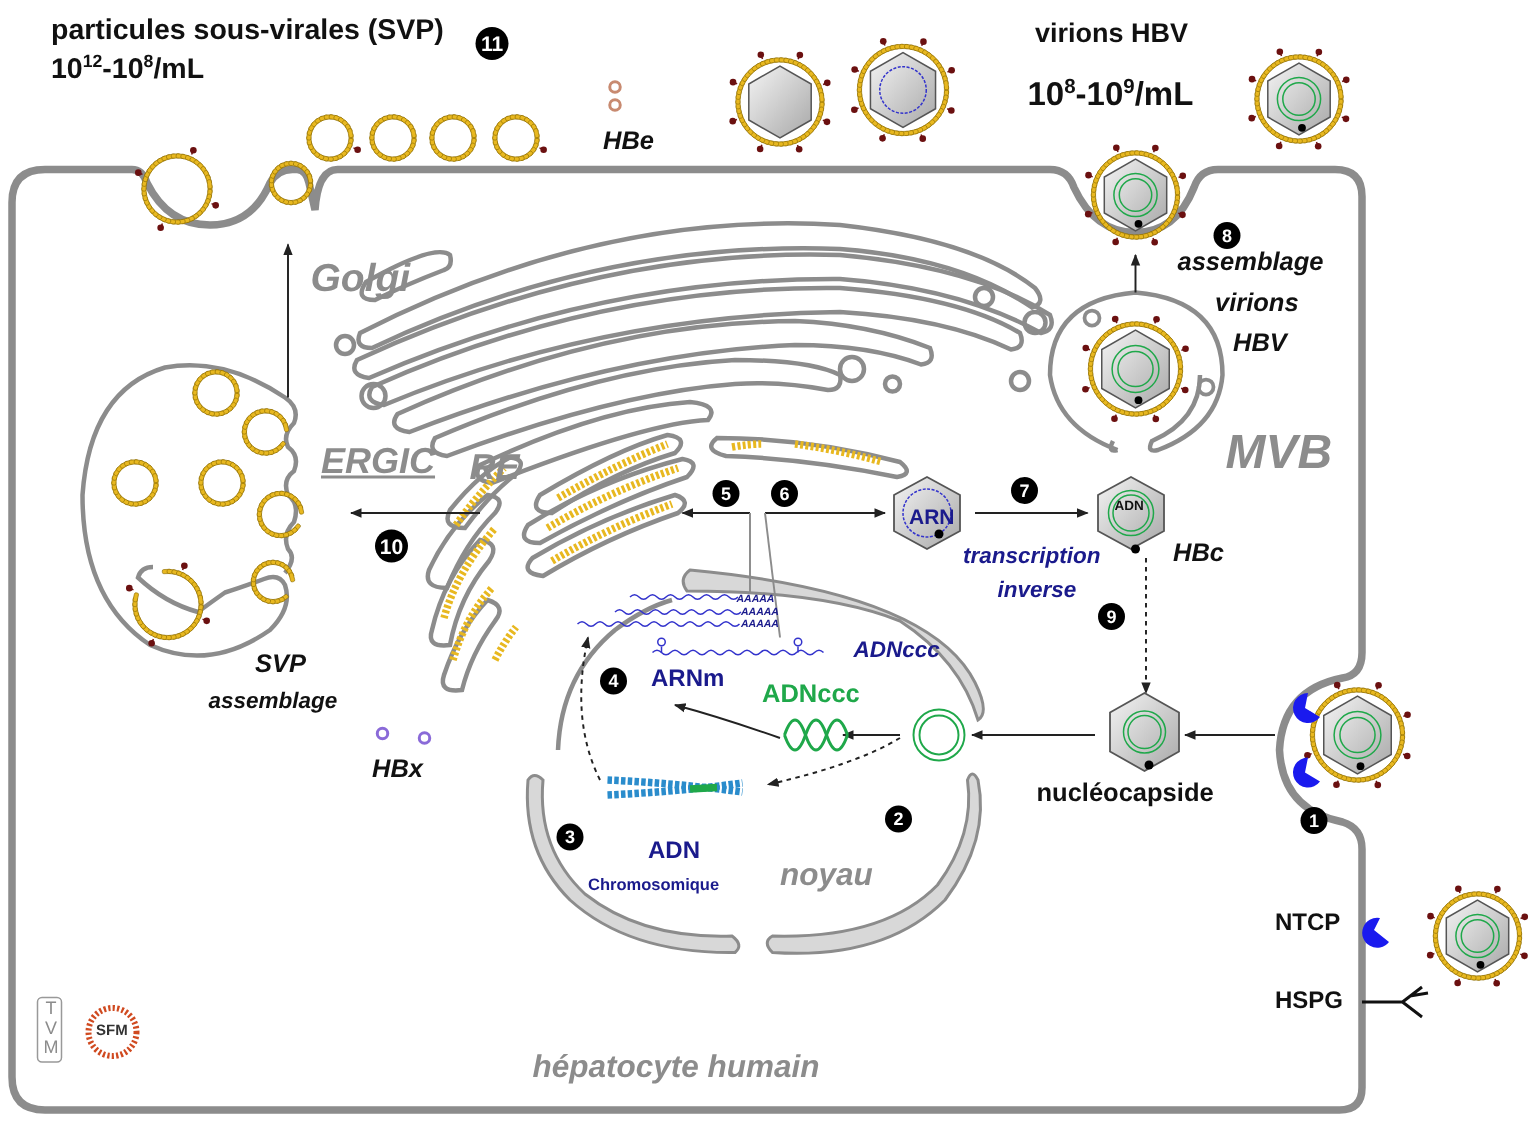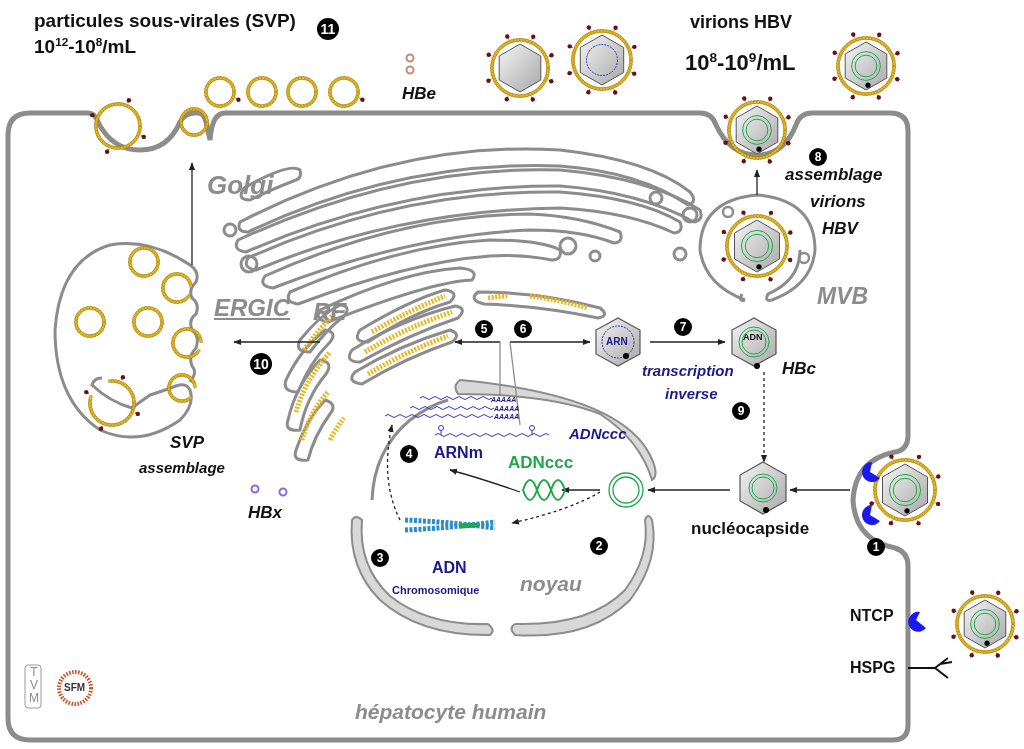--- a/index.html
+++ b/index.html
@@ -1138,31 +1138,31 @@
 <div class="lbl bold dark" style="left:34px;top:11px;font-size:19px;">particules sous-virales (SVP)</div>
 <div class="lbl bold dark" style="left:34px;top:37px;font-size:19px;"><span>10</span><sup>12</sup><span>-10</span><sup>8</sup><span>/mL</span></div>
 
 <div class="lbl bold dark" style="left:690px;top:13px;font-size:18px;">virions HBV</div>
 <div class="lbl bold dark" style="left:685px;top:40px;font-size:22px;margin-top:12px;"><span>10</span><sup>8</sup><span>-10</span><sup>9</sup><span>/mL</span></div>
 
 <div class="lbl bold ital dark" style="left:402px;top:85px;font-size:17px;">HBe</div>
 <div class="lbl bold ital grey" style="left:207px;top:172px;font-size:26px;">Golgi</div>
 <div class="lbl bold ital grey" style="left:214px;top:296px;font-size:24px;text-decoration:underline;">ERGIC</div>
 <div class="lbl bold ital grey" style="left:313px;top:300px;font-size:24px;">RE</div>
-<div class="lbl bold ital grey" style="left:817px;top:285px;font-size:23px;">MVB</div>
+<div class="lbl bold ital grey" style="left:817px;top:285px;font-size:32px;">MVB</div>
 
 <div class="lbl bold ital dark" style="left:170px;top:434px;font-size:17px;">SVP</div>
 <div class="lbl bold ital dark" style="left:139px;top:460px;font-size:15px;">assemblage</div>
 <div class="lbl bold ital dark" style="left:248px;top:504px;font-size:17px;">HBx</div>
 
 <div class="lbl bold ital dark" style="left:785px;top:166px;font-size:17px;">assemblage</div>
 <div class="lbl bold ital dark" style="left:810px;top:193px;font-size:17px;">virions</div>
 <div class="lbl bold ital dark" style="left:822px;top:220px;font-size:17px;">HBV</div>
 
-<div class="lbl bold navy" style="left:606px;top:337px;font-size:10px;">ARN</div>
+<div class="lbl bold navy" style="left:606px;top:337px;font-size:14px;">ARN</div>
 <div class="lbl bold dark" style="left:743px;top:333px;font-size:9px;">ADN</div>
 <div class="lbl bold ital dark" style="left:782px;top:360px;font-size:17px;">HBc</div>
 
 <div class="lbl bold ital navy" style="left:642px;top:363px;font-size:15px;">transcription</div>
 <div class="lbl bold ital navy" style="left:665px;top:386px;font-size:15px;">inverse</div>
 
 <div class="lbl bold ital navy" style="left:569px;top:426px;font-size:15px;">ADNccc</div>
 <div class="lbl bold navy" style="left:434px;top:445px;font-size:16px;">ARNm</div>
 <div class="lbl bold green" style="left:508px;top:454px;font-size:17px;">ADNccc</div>
 

